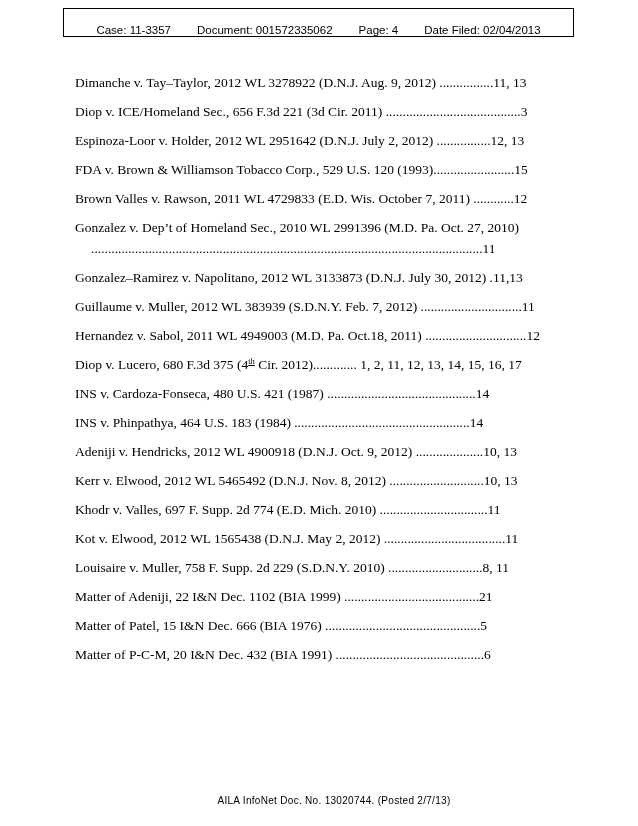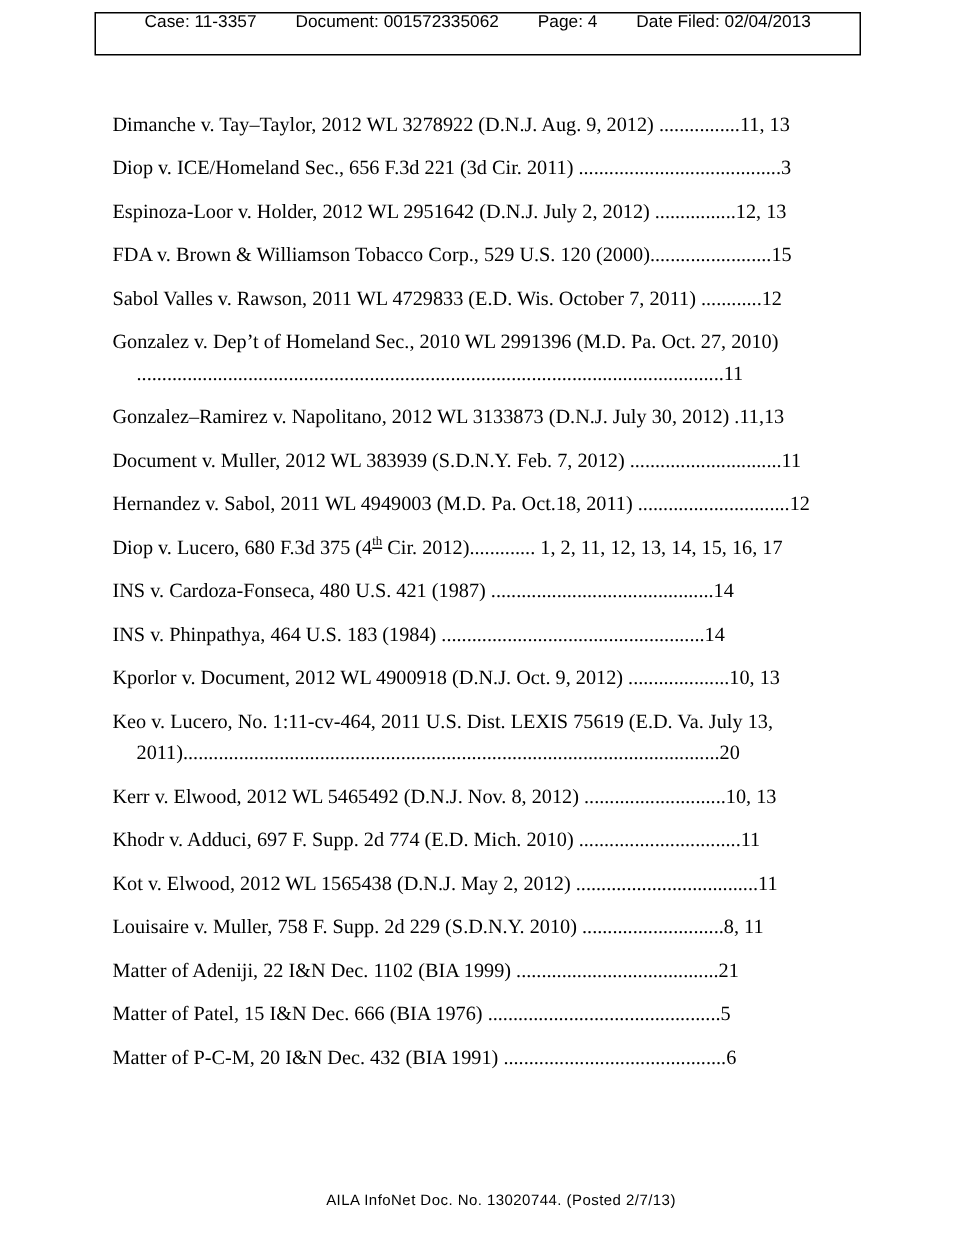--- a/index.html
+++ b/index.html
@@ -15,21 +15,21 @@
     font-family: "Liberation Serif", serif;
     overflow: hidden;
   }
   .header-box {
     position: absolute;
     left: 63px; top: 8px;
     width: 511px; height: 29px;
     border: 1px solid #000000;
     box-sizing: border-box;
     display: flex;
-    align-items: flex-start;
+    align-items: flex-end;
     justify-content: center;
     gap: 26px;
     font-family: "Liberation Sans", sans-serif;
     font-size: 11.5px;
     white-space: nowrap;
   }
   .entries {
     position: absolute;
     left: 75px; top: 72px;
     width: 497px;
@@ -67,33 +67,32 @@
     <span>Case: 11-3357</span>
     <span>Document: 001572335062</span>
     <span>Page: 4</span>
     <span>Date Filed: 02/04/2013</span>
   </div>
 
   <div class="entries" id="entries">
       <div class="entry"><span class="case-name">Dimanche v. Tay–Taylor</span><span>, 2012 WL 3278922 (D.N.J. Aug. 9, 2012) ................11, 13</span></div>
       <div class="entry"><span class="case-name">Diop v. ICE/Homeland Sec.</span><span>, 656 F.3d 221 (3d Cir. 2011) ........................................3</span></div>
       <div class="entry"><span class="case-name">Espinoza-Loor v. Holder</span><span>, 2012 WL 2951642 (D.N.J. July 2, 2012) ................12, 13</span></div>
-      <div class="entry"><span class="case-name">FDA v. Brown &amp; Williamson Tobacco Corp.</span><span>, 529 U.S. 120 (2000)........................15</span></div>
-      <div class="entry"><span class="case-name">Sabol Valles v. Rawson</span><span>, 2011 WL 4729833 (E.D. Wis. October 7, 2011) ............12</span></div>
+      <div class="entry"><span class="case-name">FDA v. Brown &amp; Williamson Tobacco Corp.</span><span>, 529 U.S. 120 (1993)........................15</span></div>
+      <div class="entry"><span class="case-name">Brown Valles v. Rawson</span><span>, 2011 WL 4729833 (E.D. Wis. October 7, 2011) ............12</span></div>
       <div class="entry"><span class="case-name">Gonzalez v. Dep’t of Homeland Sec.</span><span>, 2010 WL 2991396 (M.D. Pa. Oct. 27, 2010) ....................................................................................................................11</span></div>
       <div class="entry"><span class="case-name">Gonzalez–Ramirez v. Napolitano</span><span>, 2012 WL 3133873 (D.N.J. July 30, 2012) .11,13</span></div>
-      <div class="entry"><span class="case-name">Document v. Muller</span><span>, 2012 WL 383939 (S.D.N.Y. Feb. 7, 2012) ..............................11</span></div>
+      <div class="entry"><span class="case-name">Guillaume v. Muller</span><span>, 2012 WL 383939 (S.D.N.Y. Feb. 7, 2012) ..............................11</span></div>
       <div class="entry"><span class="case-name">Hernandez v. Sabol</span><span>, 2011 WL 4949003 (M.D. Pa. Oct.18, 2011) ..............................12</span></div>
       <div class="entry"><span class="case-name">Diop v. Lucero</span><span>, 680 F.3d 375 (4</span><sup>th</sup><span> Cir. 2012)............. 1, 2, 11, 12, 13, 14, 15, 16, 17</span></div>
       <div class="entry"><span class="case-name">INS v. Cardoza-Fonseca</span><span>, 480 U.S. 421 (1987) ............................................14</span></div>
       <div class="entry"><span class="case-name">INS v. Phinpathya</span><span>, 464 U.S. 183 (1984) ....................................................14</span></div>
-      <div class="entry"><span class="case-name">Kporlor v. Document</span><span>, 2012 WL 4900918 (D.N.J. Oct. 9, 2012) ....................10, 13</span></div>
-      <div class="entry"><span class="case-name">Keo v. Lucero, No. 1:11-cv-464</span><span>, 2011 U.S. Dist. LEXIS 75619 (E.D. Va. July 13, 2011)..........................................................................................................20</span></div>
+      <div class="entry"><span class="case-name">Adeniji v. Hendricks</span><span>, 2012 WL 4900918 (D.N.J. Oct. 9, 2012) ....................10, 13</span></div>
       <div class="entry"><span class="case-name">Kerr v. Elwood</span><span>, 2012 WL 5465492 (D.N.J. Nov. 8, 2012) ............................10, 13</span></div>
-      <div class="entry"><span class="case-name">Khodr v. Adduci</span><span>, 697 F. Supp. 2d 774 (E.D. Mich. 2010) ................................11</span></div>
+      <div class="entry"><span class="case-name">Khodr v. Valles</span><span>, 697 F. Supp. 2d 774 (E.D. Mich. 2010) ................................11</span></div>
       <div class="entry"><span class="case-name">Kot v. Elwood</span><span>, 2012 WL 1565438 (D.N.J. May 2, 2012) ....................................11</span></div>
       <div class="entry"><span class="case-name">Louisaire v. Muller</span><span>, 758 F. Supp. 2d 229 (S.D.N.Y. 2010) ............................8, 11</span></div>
       <div class="entry"><span class="case-name">Matter of Adeniji</span><span>, 22 I&amp;N Dec. 1102 (BIA 1999) ........................................21</span></div>
       <div class="entry"><span class="case-name">Matter of Patel</span><span>, 15 I&amp;N Dec. 666 (BIA 1976) ..............................................5</span></div>
       <div class="entry"><span class="case-name">Matter of P-C-M</span><span>, 20 I&amp;N Dec. 432 (BIA 1991) ............................................6</span></div>
     </div>
 
   <div class="footer">AILA InfoNet Doc. No. 13020744. (Posted 2/7/13)</div>
 
 </div>

